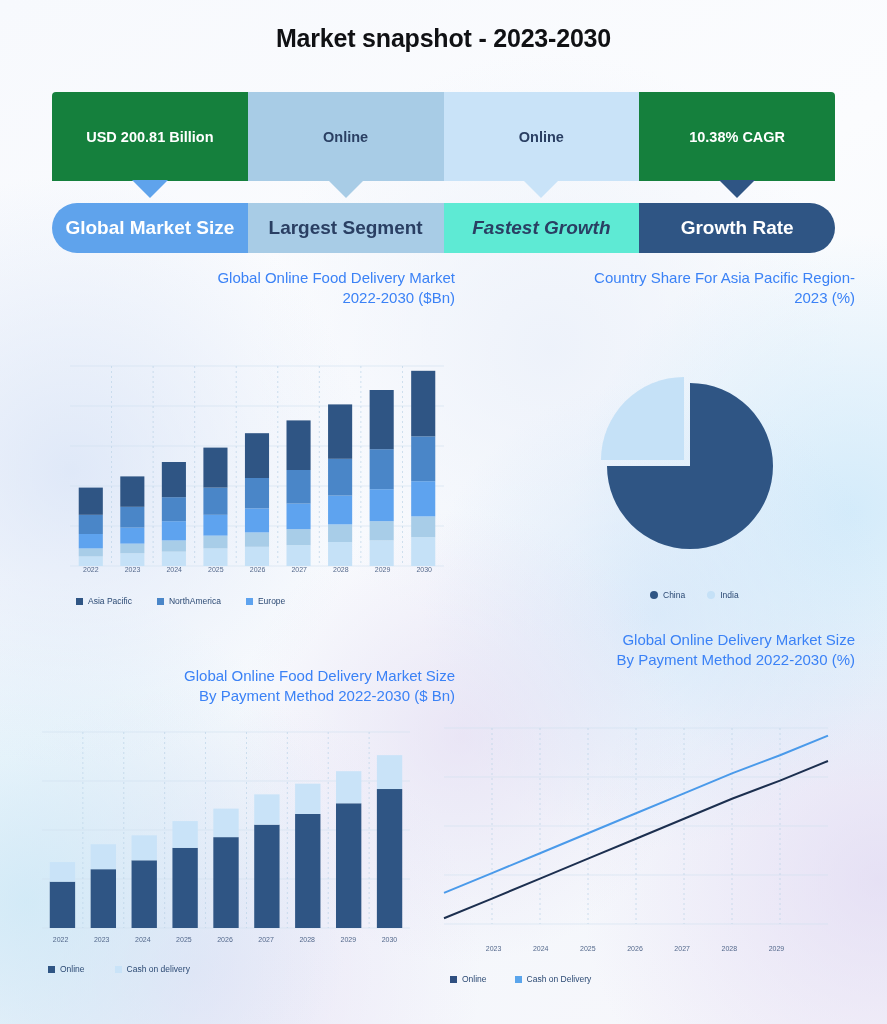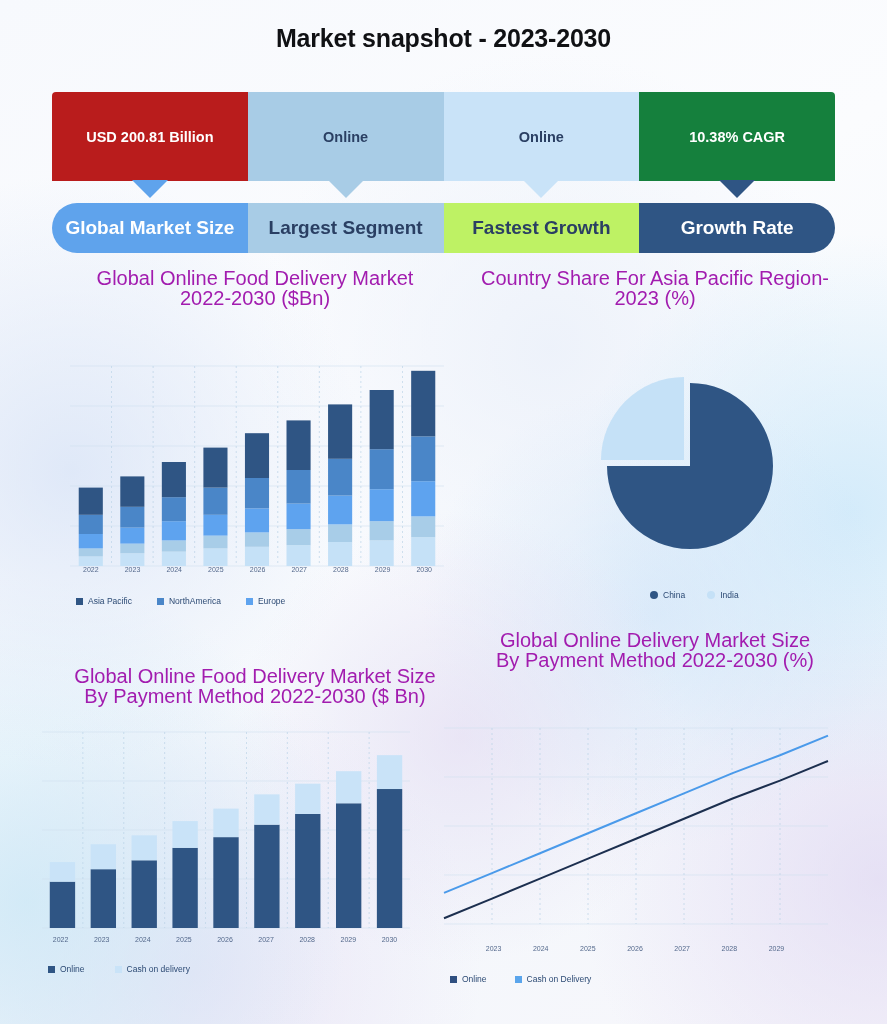--- a/index.html
+++ b/index.html
@@ -52,22 +52,22 @@
   .lbl-row { display: flex; height: 50px; margin-top: 22px; }
   .lbl-cell {
     flex: 1; display: flex; align-items: center; justify-content: center;
     font-size: 19px; font-weight: bold;
   }
   .lbl-cell:first-child { border-top-left-radius: 25px; border-bottom-left-radius: 25px; }
   .lbl-cell:last-child  { border-top-right-radius: 25px; border-bottom-right-radius: 25px; text-align: center; }
 
   
   .sec-head {
-    position: absolute; text-align: center;
-    font-size: 20px; line-height: 20px; color: #a21caf; font-weight: normal;
+    position: absolute; text-align: right;
+    font-size: 15px; line-height: 20px; color: #3b82f6; font-weight: normal;
   }
 
   
   .chart-box { position: absolute; }
   .legend {
     position: absolute; display: flex; align-items: center;
     font-size: 8.5px; color: #2c4a74;
   }
   .legend .item { display: flex; align-items: center; }
   .legend .swatch { width: 7px; height: 7px; margin-right: 5px; }
@@ -81,21 +81,21 @@
 <body>
 
 <div id="bg"></div>
 
 <div id="page">
 
   <div class="title">Market snapshot - 2023-2030</div>
 
   <div class="kpi-wrap">
     <div class="kpi-row">
-      <div class="kpi-cell" style="background: #b91c1c; color: rgb(255, 255, 255);">
+      <div class="kpi-cell" style="background: #15803d; color: rgb(255, 255, 255);">
         <span>USD 200.81 Billion</span>
         <span class="kpi-notch" style="color: rgb(95, 163, 236);"></span>
       </div>
       <div class="kpi-cell" style="background: rgb(168, 204, 230); color: rgb(42, 63, 99);">
         <span>Online</span>
         <span class="kpi-notch" style="color: rgb(168, 204, 230);"></span>
       </div>
       <div class="kpi-cell" style="background: rgb(201, 227, 248); color: rgb(42, 63, 99);">
         <span>Online</span>
         <span class="kpi-notch" style="color: rgb(201, 227, 248);"></span>
@@ -105,21 +105,21 @@
         <span class="kpi-notch" style="color: rgb(47, 85, 132);"></span>
       </div>
     </div>
     <div class="lbl-row">
       <div class="lbl-cell" style="background: rgb(95, 163, 236); color: rgb(255, 255, 255);">
         <span>Global Market Size</span>
       </div>
       <div class="lbl-cell" style="background: rgb(168, 204, 230); color: rgb(42, 63, 99);">
         <span>Largest Segment</span>
       </div>
-      <div class="lbl-cell" style="background: #bef264; color: rgb(42, 63, 99);">
+      <div class="lbl-cell" style="background: #5eead4; color: rgb(42, 63, 99); font-style: italic;">
         <span>Fastest Growth</span>
       </div>
       <div class="lbl-cell" style="background: rgb(47, 85, 132); color: rgb(255, 255, 255);">
         <span>Growth Rate</span>
       </div>
     </div>
   </div>
 
   <div class="sec-head" style="left:55px; top:268px; width:400px;">Global Online Food Delivery Market<br>2022-2030 ($Bn)</div>
   <div class="sec-head" style="left:455px; top:268px; width:400px;">Country Share For Asia Pacific Region-<br>2023 (%)</div>

